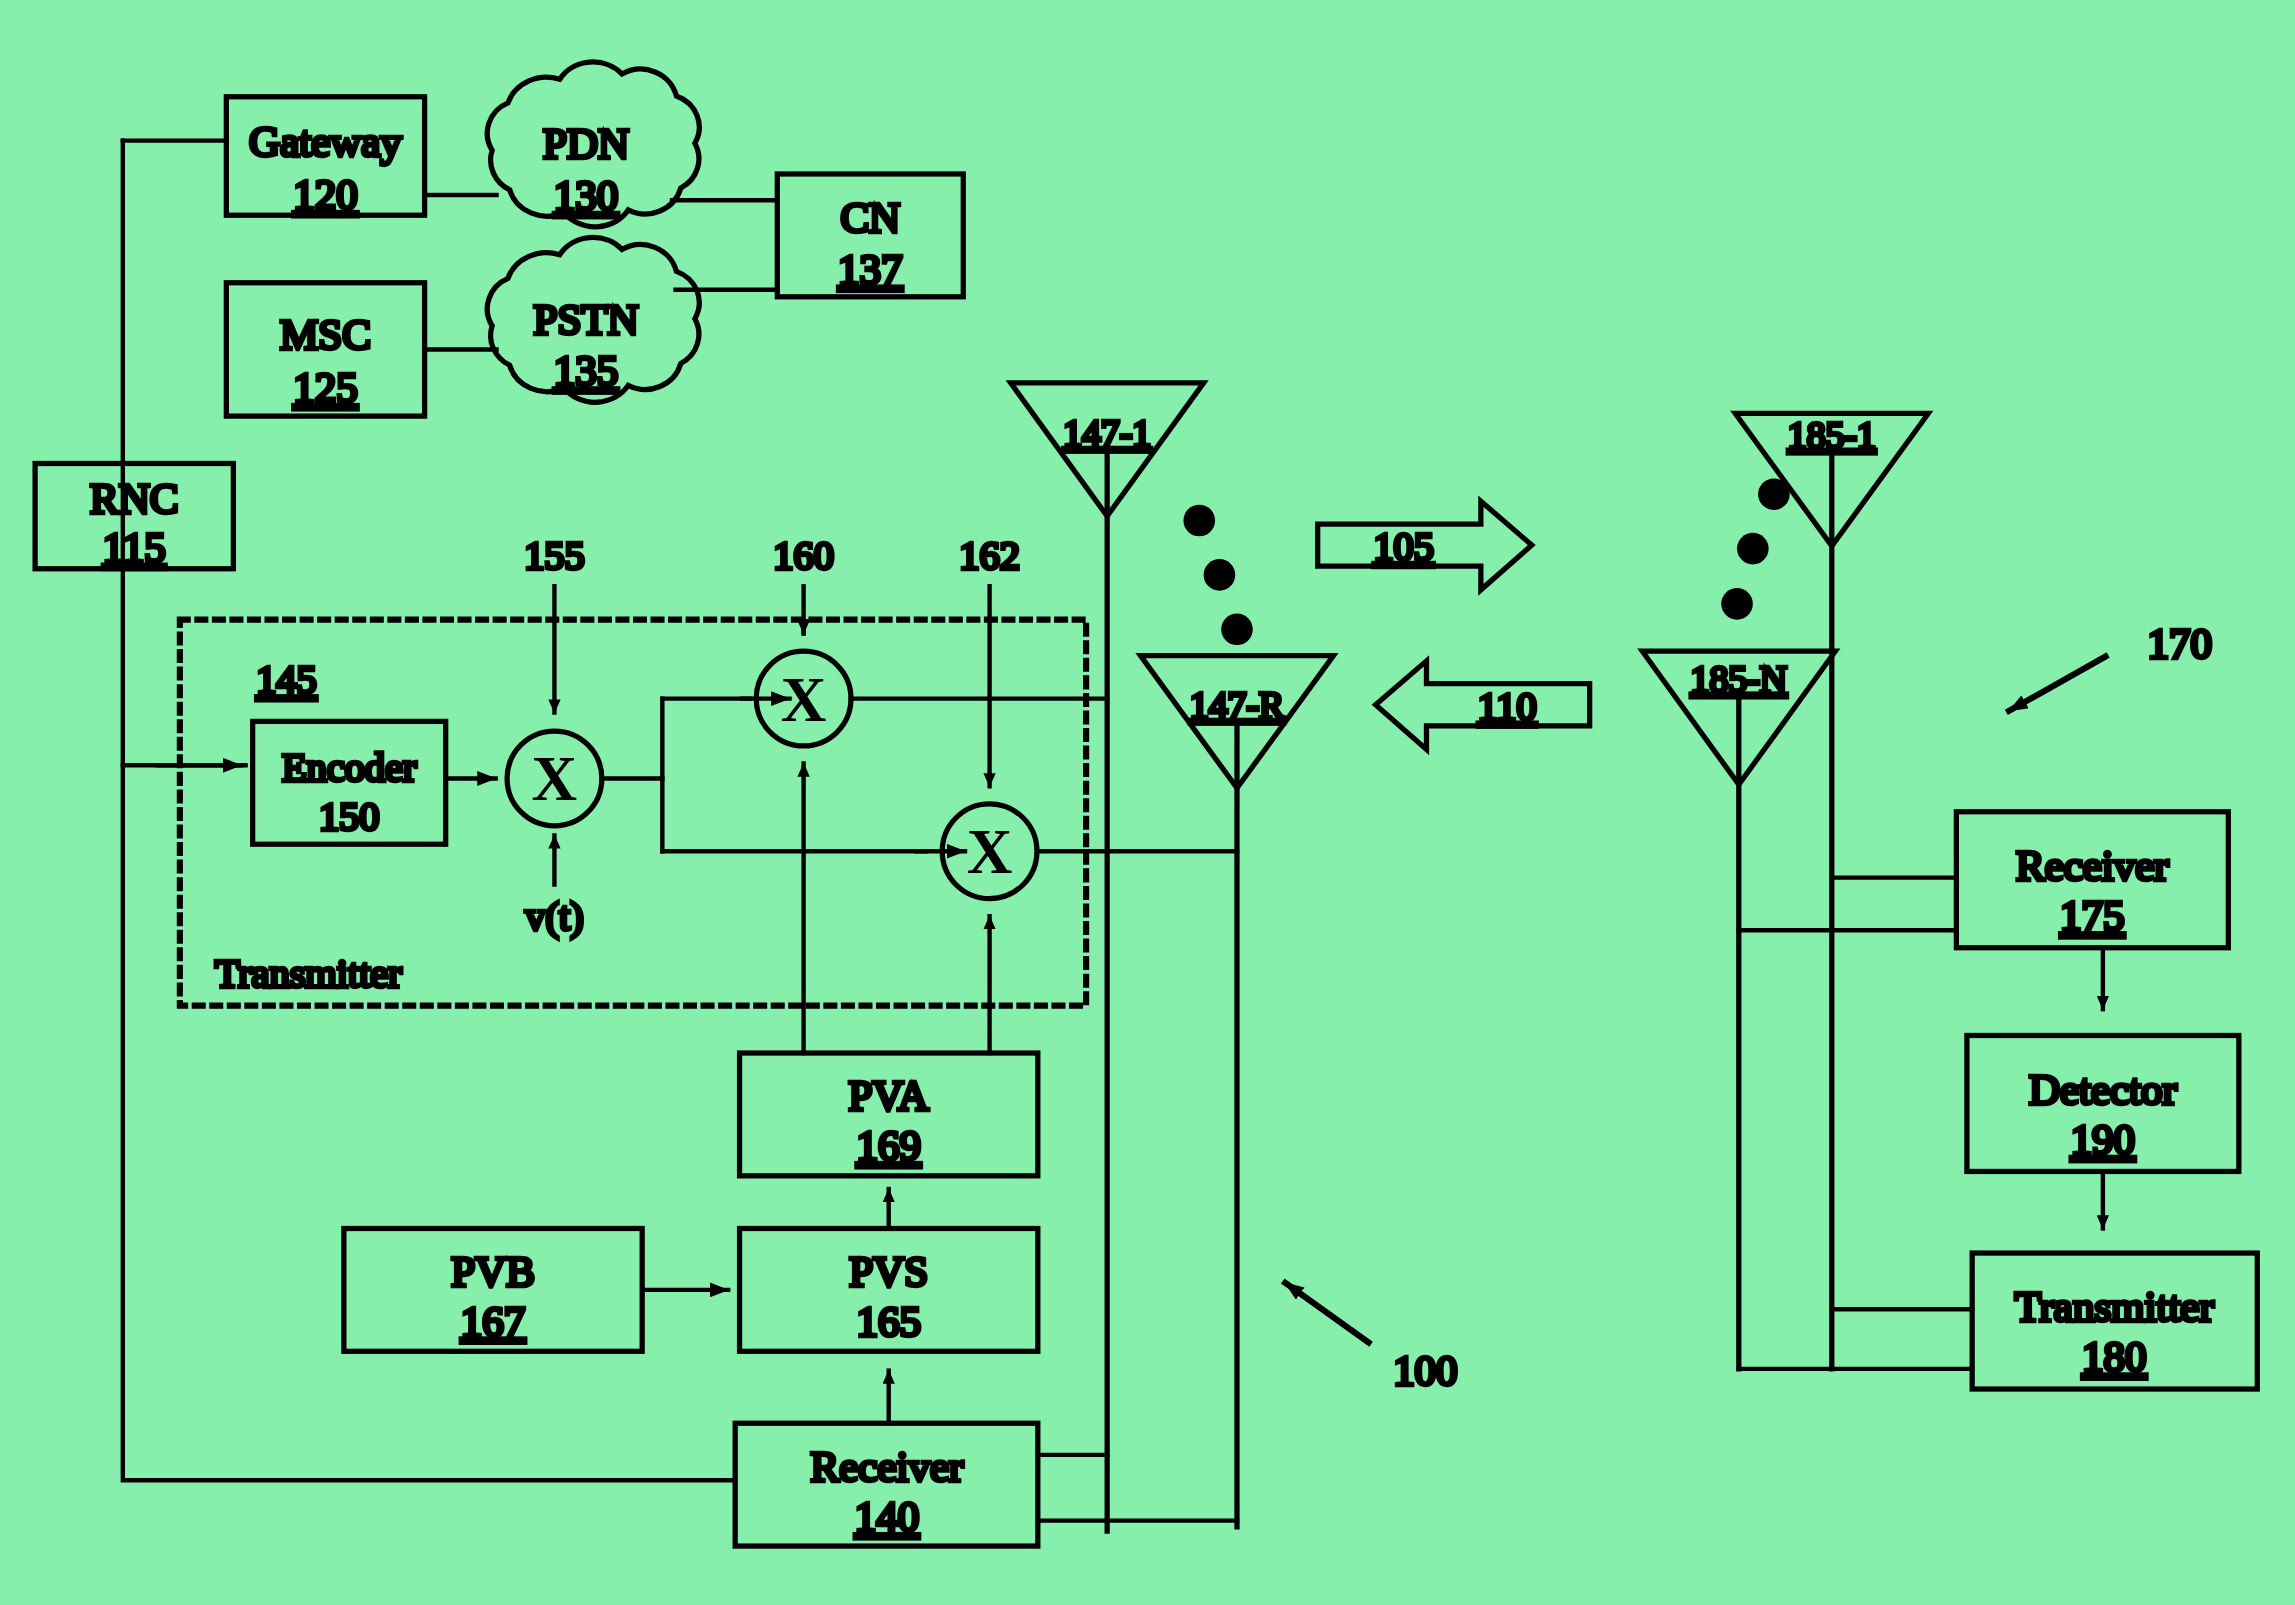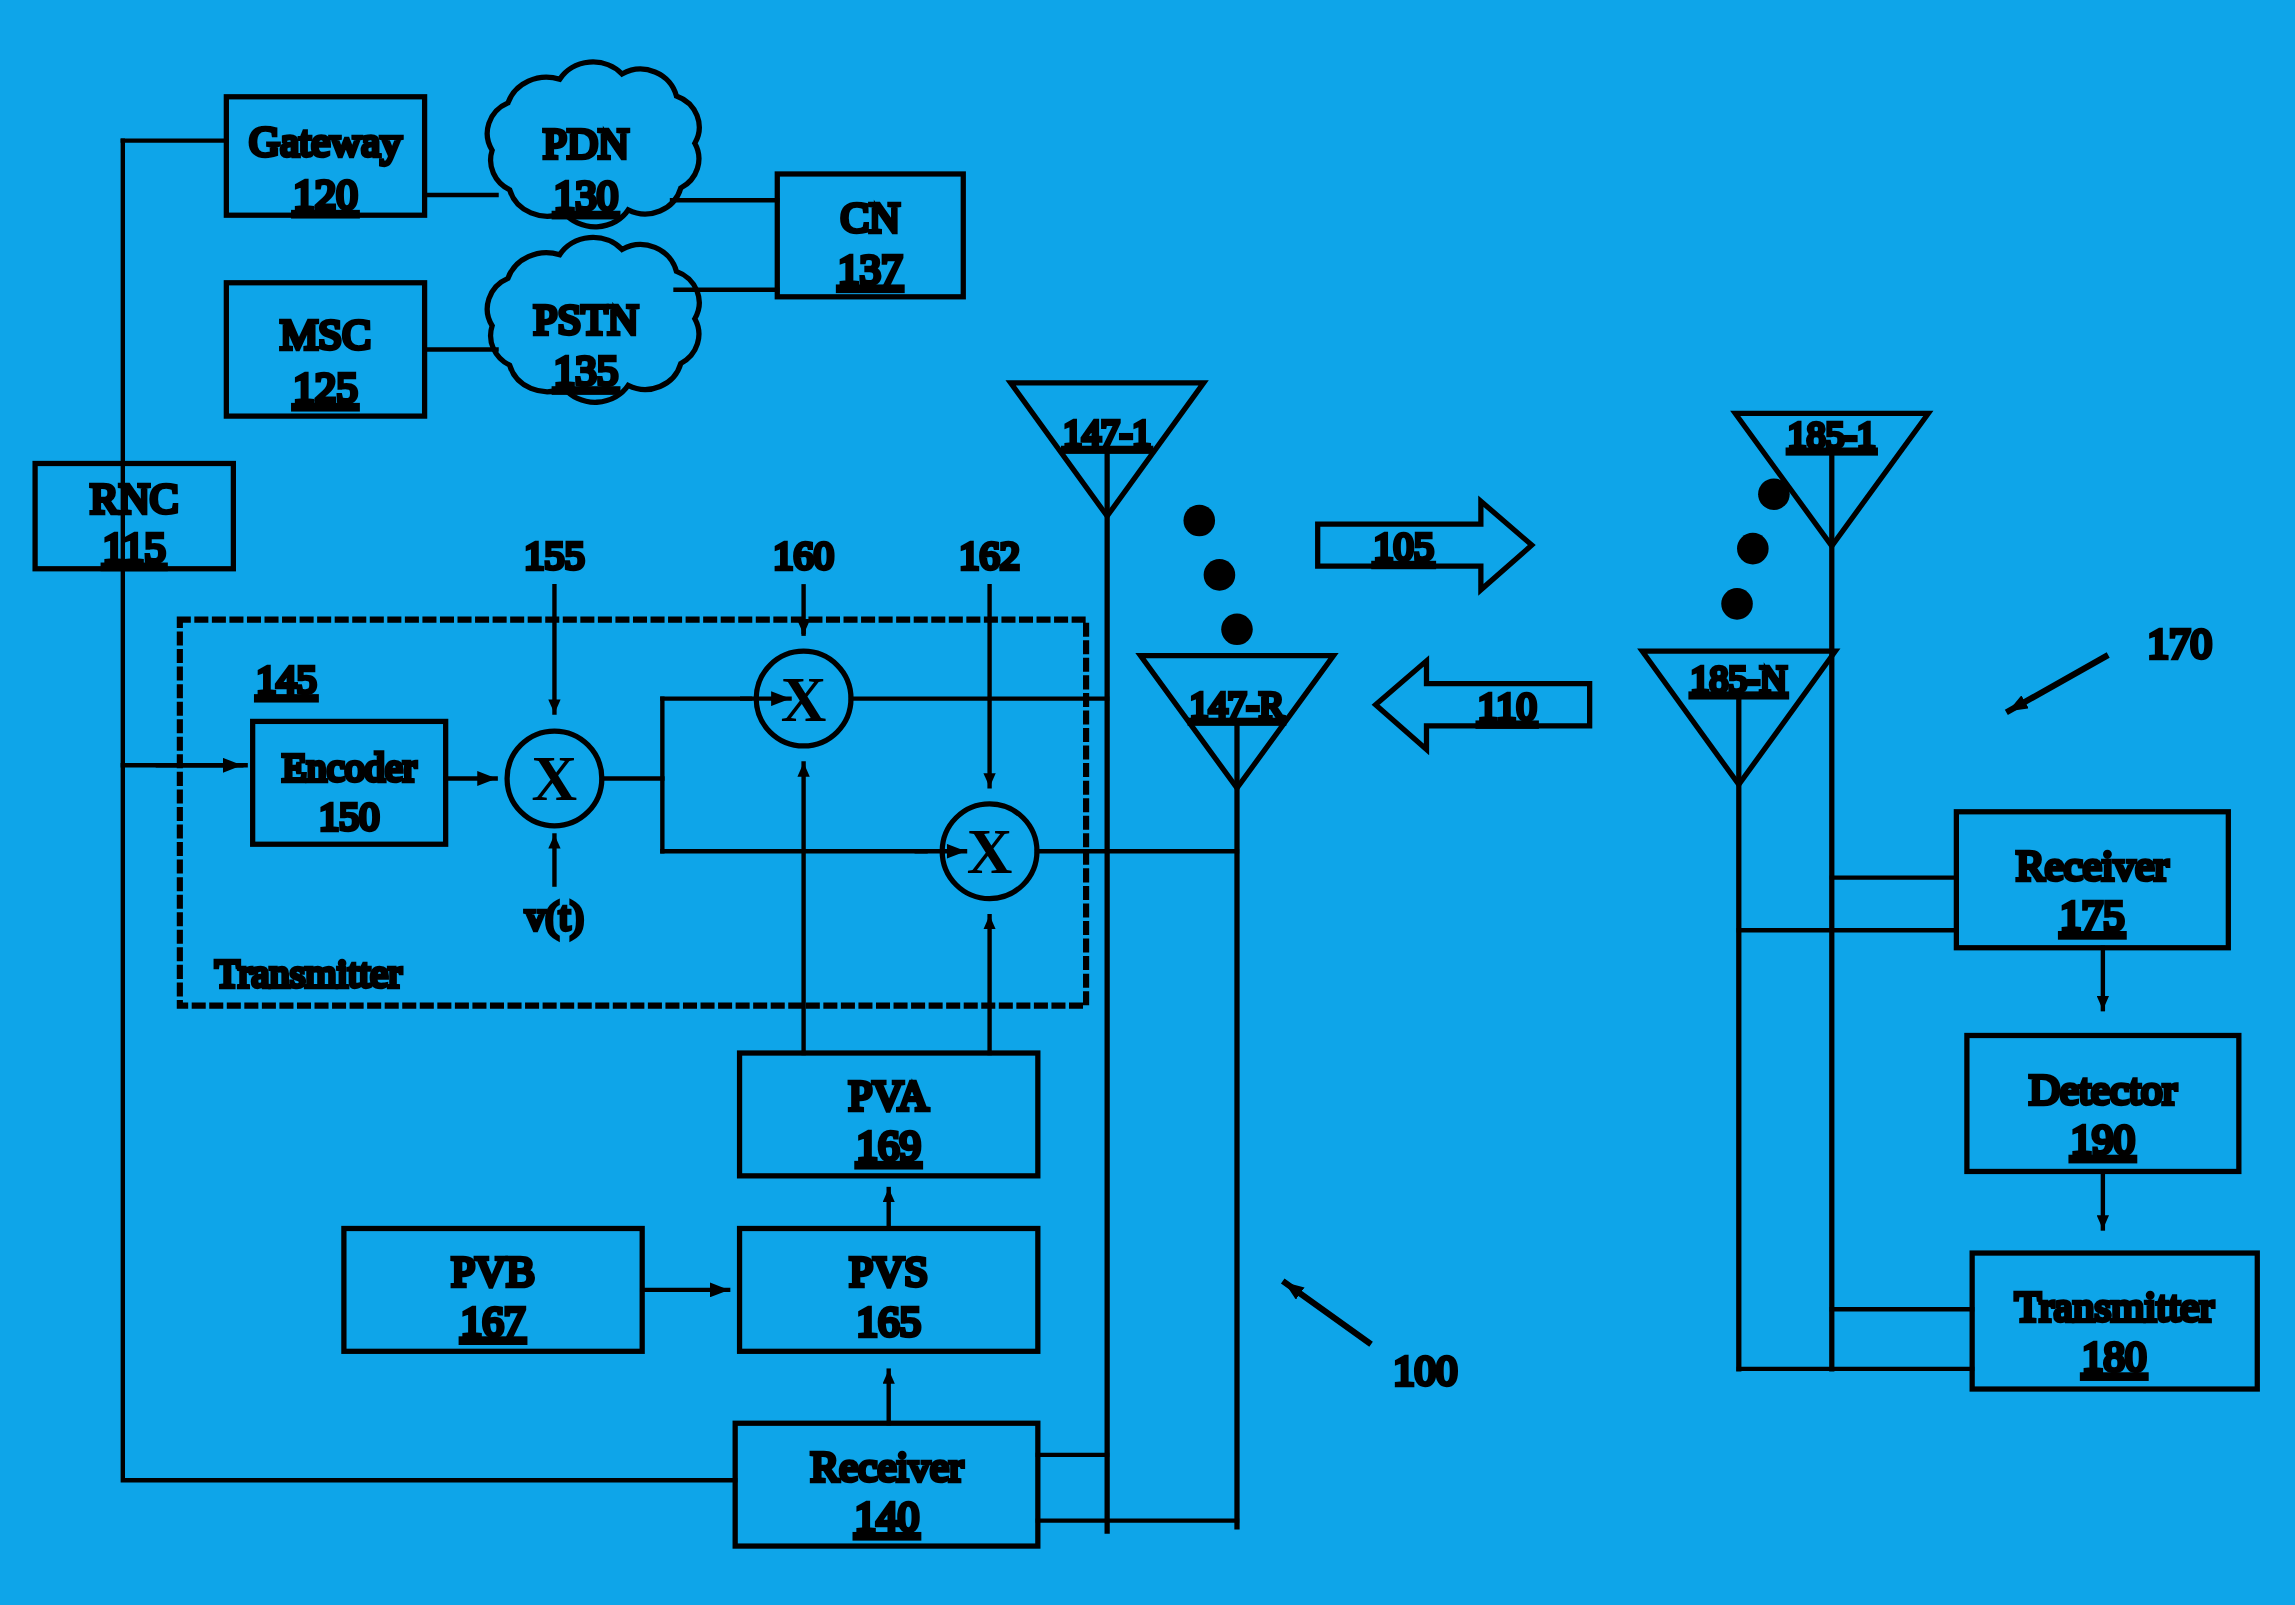--- a/index.html
+++ b/index.html
@@ -1,17 +1,17 @@
 <!DOCTYPE html>
 <html style="font-size:14px"><head>
 <meta charset="utf-8">
 <style>
   html,body{margin:0;padding:0;background:#fff;}
   body{width:2295px;height:1606px;font-family:"Liberation Serif",serif;}
-  #diagram{position:relative;width:2295px;height:1606px;background:#0ea5e9;}
+  #diagram{position:relative;width:2295px;height:1606px;background:#86efac;}
   svg{display:block;}
   .lbl{font-family:"Liberation Serif",serif;fill:#000;}
 </style>
 </head>
 <body>
 
 <div id="diagram">
 <svg width="2295" height="1606" viewBox="0 0 2616 1830" xmlns="http://www.w3.org/2000/svg">
 
   <defs>

